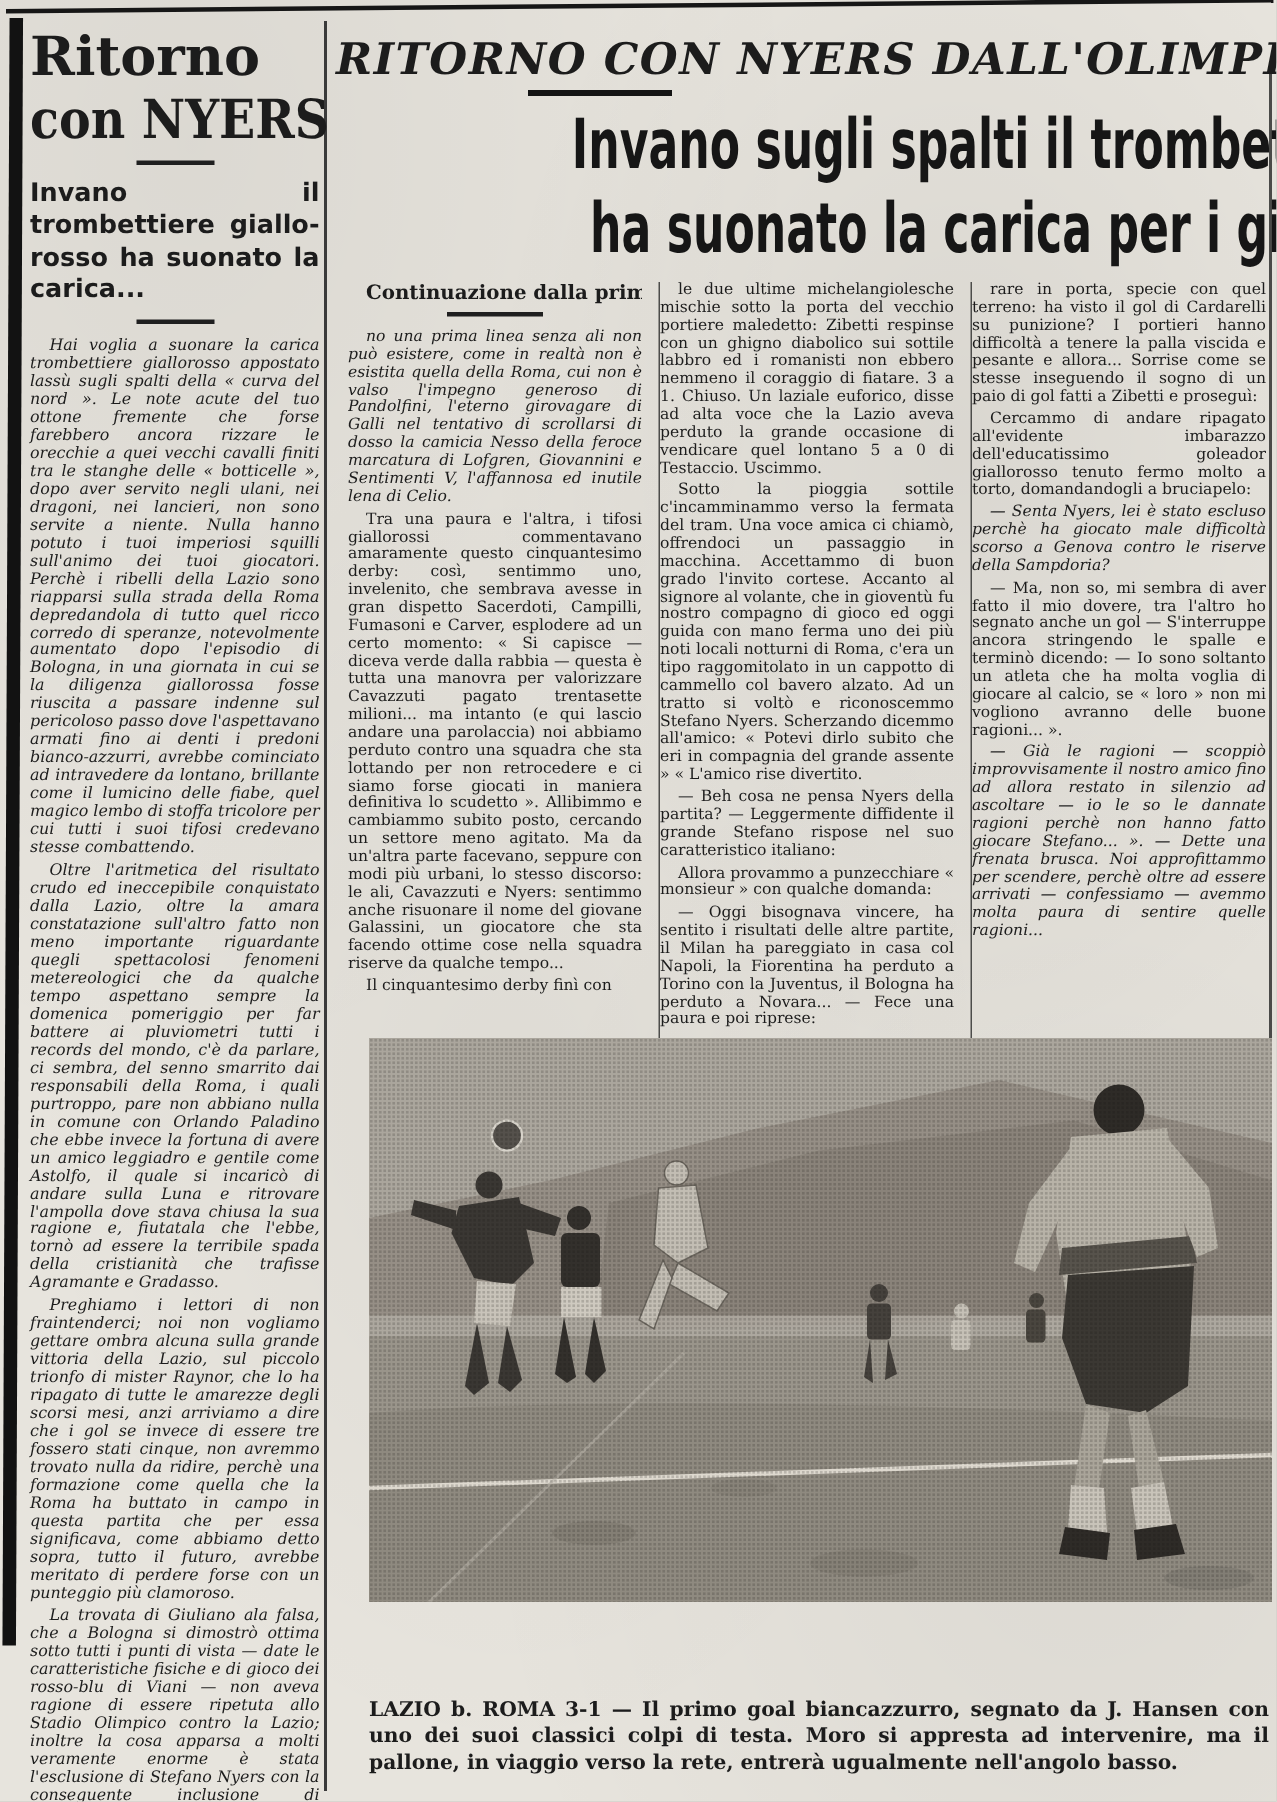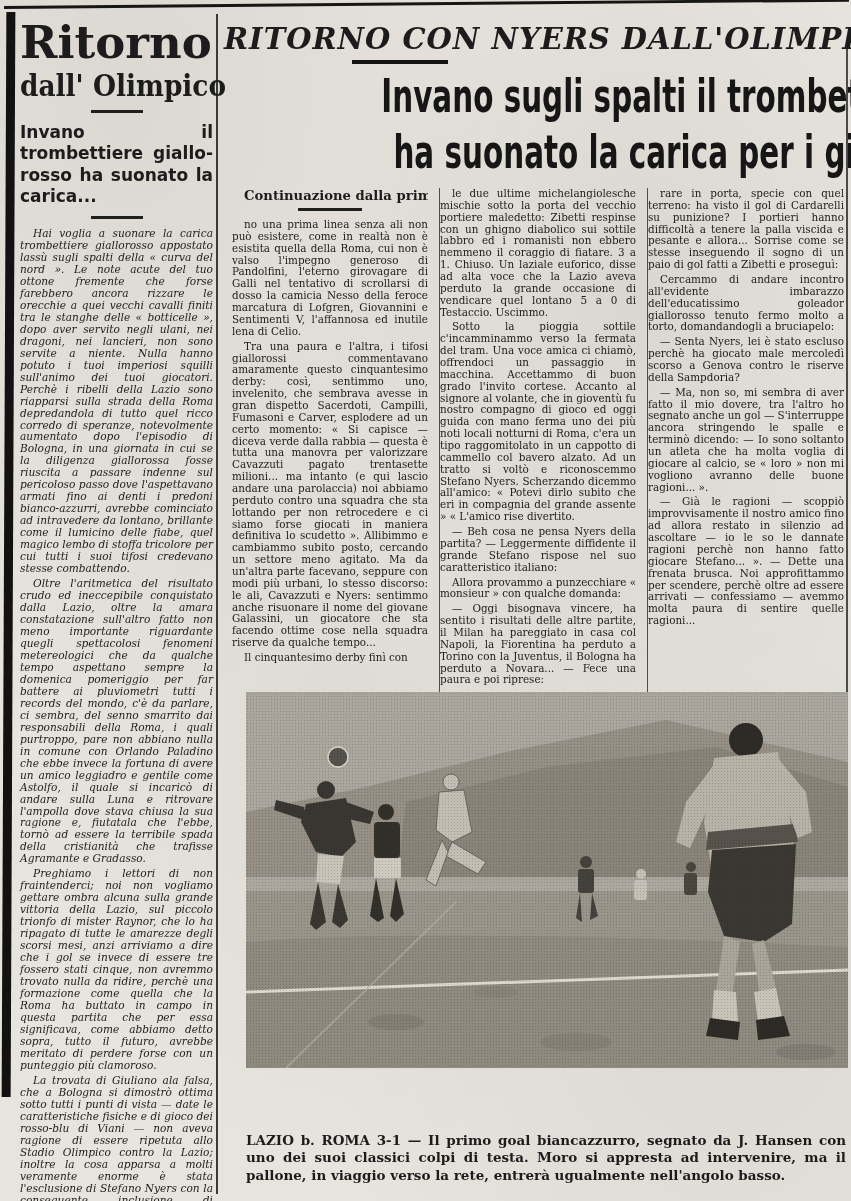--- a/index.html
+++ b/index.html
@@ -15,41 +15,41 @@
   }
   
   .top-edge-line{position:absolute;left:4px;top:6px;width:845px;height:3px;background:#161616;transform:rotate(-0.5deg);transform-origin:left center;}
   .left-ink-bar{position:absolute;left:4px;top:12px;width:9px;height:1085px;background:#121212;transform:rotate(0.25deg);}
   .col-divider{position:absolute;left:216px;top:14px;width:2px;height:1180px;background:#3a3a3a;}
   .right-edge-line{position:absolute;left:846px;top:45px;width:2px;height:650px;background:#4a4a48;}
 
   
   .left-article{position:absolute;left:20px;top:20px;width:193px;}
   .la-headline{font-weight:bold;line-height:1.0;white-space:nowrap;}
-  .la-h1{font-size:45px;letter-spacing:0px;}
+  .la-h1{font-size:36px;letter-spacing:0px;}
   .la-h2{font-size:36px;margin-top:6px;}
   .la-h3{font-size:30px;margin-top:6px;}
   .la-h2 span,.la-h3 span{display:inline-block;transform:scaleX(0.88);transform-origin:left center;}
   .rule-sm{width:52px;height:3px;background:#1f1f1f;margin:9px auto;}
   .la-subhead{font-family:"DejaVu Sans",sans-serif;font-weight:bold;font-size:17px;line-height:1.25;text-align:justify;}
   .la-body{font-size:10.6px;line-height:1.13;text-align:justify;font-style:italic;}
   .la-body p{margin:0 0 3px 0;text-indent:13px;}
 
   
   .main-article{position:absolute;left:224px;top:0;width:627px;height:1201px;}
   .kicker{margin-top:22px;text-align:center;font-weight:bold;font-style:italic;font-size:29px;letter-spacing:1px;white-space:nowrap;}
   .kicker-rule{width:96px;height:4px;background:#141414;margin:4px 0 0 128px;}
   .main-headline{margin-top:4px;text-align:center;font-family:"DejaVu Sans",sans-serif;font-weight:bold;font-size:46px;line-height:1.22;color:#161616;}
   .main-headline .hl{display:block;white-space:nowrap;}
   .main-headline .hl span{display:inline-block;transform:scaleX(0.64);}
   .columns{position:absolute;left:8px;top:188px;width:612px;height:506px;display:flex;overflow:hidden;}
   .col{flex:1 1 0;overflow:hidden;font-size:10.4px;line-height:1.14;text-align:justify;}
   .col + .col{border-left:1px solid #4c4c4a;margin-left:11px;padding-left:0;}
   .col p{margin:0 0 3px 0;text-indent:12px;}
-  .col p.it{}
+  .col p.it{font-style:italic;}
   .cont-label{font-weight:bold;font-size:13.2px;text-align:center;text-indent:0;white-space:nowrap;}
   .cont-rule{width:64px;height:3px;background:#1f1f1f;margin:5px auto 8px;}
 
   
   .photo{position:absolute;left:246px;top:692px;width:602px;height:376px;background:#9b968d;overflow:hidden;}
   .photo svg{display:block;}
   .halftone{position:absolute;inset:0;background-image:radial-gradient(rgba(20,18,15,0.18) 1px, transparent 1px);background-size:3px 3px;pointer-events:none;}
   .caption{position:absolute;left:246px;top:1118px;width:600px;font-weight:bold;font-size:13.5px;line-height:1.32;text-align:justify;}
   .caption .credit{float:right;font-weight:bold;margin-top:24px;}
 </style>
@@ -59,21 +59,21 @@
 <div id="page">
 
   <div class="top-edge-line"></div>
   <div class="left-ink-bar"></div>
   <div class="col-divider"></div>
   <div class="right-edge-line"></div>
 
   <div class="left-article">
     <div class="la-headline">
       <div class="la-h1">Ritorno</div>
-      <div class="la-h3"><span>dall' Olimpico</span></div>
+      <div class="la-h2"><span>con NYERS</span></div>
     </div>
     <div class="rule-sm"></div>
     <div class="la-subhead">Invano il trombettiere giallo­rosso ha suonato la carica...</div>
     <div class="rule-sm"></div>
     <div class="la-body">
       <p>Hai voglia a suonare la carica trombettiere giallorosso appostato lassù sugli spalti della « curva del nord ». Le note acute del tuo ottone fremente che forse farebbero ancora rizzare le orecchie a quei vecchi cavalli finiti tra le stanghe delle « botticelle », dopo aver servito negli ulani, nei dragoni, nei lancieri, non sono servite a niente. Nulla hanno potuto i tuoi imperiosi squilli sull'animo dei tuoi giocatori. Perchè i ribelli della Lazio sono riapparsi sulla strada della Roma depredandola di tutto quel ricco corredo di speranze, notevolmente aumentato dopo l'episodio di Bologna, in una giornata in cui se la diligenza giallorossa fosse riuscita a passare indenne sul pericoloso passo dove l'aspettavano armati fino ai denti i predoni bianco-azzurri, avrebbe cominciato ad intravedere da lontano, brillante come il lumicino delle fiabe, quel magico lembo di stoffa tricolore per cui tutti i suoi tifosi credevano stesse combattendo.</p>
       <p>Oltre l'aritmetica del risultato crudo ed ineccepibile conquistato dalla Lazio, oltre la amara constatazione sull'altro fatto non meno importante riguardante quegli spettacolosi fenomeni metereologici che da qualche tempo aspettano sempre la domenica pomeriggio per far battere ai pluviometri tutti i records del mondo, c'è da parlare, ci sembra, del senno smarrito dai responsabili della Roma, i quali purtroppo, pare non abbiano nulla in comune con Orlando Paladino che ebbe invece la fortuna di avere un amico leggiadro e gentile come Astolfo, il quale si incaricò di andare sulla Luna e ritrovare l'ampolla dove stava chiusa la sua ragione e, fiutatala che l'ebbe, tornò ad essere la terribile spada della cristianità che trafisse Agramante e Gradasso.</p>
       <p>Preghiamo i lettori di non fraintenderci; noi non vogliamo gettare ombra alcuna sulla grande vittoria della Lazio, sul piccolo trionfo di mister Raynor, che lo ha ripagato di tutte le amarezze degli scorsi mesi, anzi arriviamo a dire che i gol se invece di essere tre fossero stati cinque, non avremmo trovato nulla da ridire, perchè una formazione come quella che la Roma ha buttato in campo in questa partita che per essa significava, come abbiamo detto sopra, tutto il futuro, avrebbe meritato di perdere forse con un punteggio più clamoroso.</p>
       <p>La trovata di Giuliano ala falsa, che a Bologna si dimostrò ottima sotto tutti i punti di vista — date le caratteristiche fisiche e di gioco dei rosso-blu di Viani — non aveva ragione di essere ripetuta allo Stadio Olimpico contro la Lazio; inoltre la cosa apparsa a molti veramente enorme è stata l'esclusione di Stefano Nyers con la conseguente inclusione di Cavazzuti. Questo, praticamente, ha voluto significare la rinuncia a priori ad attaccare, visto che nel calcio moder-</p>
     </div>
@@ -99,22 +99,22 @@
       <div class="col">
         <p>le due ultime michelangiolesche mischie sotto la porta del vecchio portiere maledetto: Zibetti respinse con un ghigno diabolico sui sottile labbro ed i romanisti non ebbero nemmeno il coraggio di fiatare. 3 a 1. Chiuso. Un laziale euforico, disse ad alta voce che la Lazio aveva perduto la grande occasione di vendicare quel lontano 5 a 0 di Testaccio. Uscimmo.</p>
         <p>Sotto la pioggia sottile c'incamminammo verso la fermata del tram. Una voce amica ci chiamò, offrendoci un passaggio in macchina. Accettammo di buon grado l'invito cortese. Accanto al signore al volante, che in gioventù fu nostro compagno di gioco ed oggi guida con mano ferma uno dei più noti locali notturni di Roma, c'era un tipo raggomitolato in un cappotto di cammello col bavero alzato. Ad un tratto si voltò e riconoscemmo Stefano Nyers. Scherzando dicemmo all'amico: « Potevi dirlo subito che eri in compagnia del grande assente » « L'amico rise divertito.</p>
         <p>— Beh cosa ne pensa Nyers della partita? — Leggermente diffidente il grande Stefano rispose nel suo caratteristico italiano:</p>
         <p>Allora provammo a punzecchiare « monsieur » con qualche domanda:</p>
         <p>— Oggi bisognava vincere, ha sentito i risultati delle altre partite, il Milan ha pareggiato in casa col Napoli, la Fiorentina ha perduto a Torino con la Juventus, il Bologna ha perduto a Novara... — Fece una paura e poi riprese:</p>
 
       </div>
       <div class="col">
         <p>rare in porta, specie con quel terreno: ha visto il gol di Cardarelli su punizione? I portieri hanno difficoltà a tenere la palla viscida e pesante e allora... Sorrise come se stesse inseguendo il sogno di un paio di gol fatti a Zibetti e proseguì:</p>
-        <p>Cercammo di andare incontro all'evidente imbarazzo dell'educatissimo goleador giallorosso tenuto fermo molto a torto, domandandogli a bruciapelo:</p>
-        <p class="it">— Senta Nyers, lei è stato escluso perchè ha giocato male mercoledì scorso a Genova contro le riserve della Sampdoria?</p>
+        <p>Cercammo di andare ripagato all'evidente imbarazzo dell'educatissimo goleador giallorosso tenuto fermo molto a torto, domandandogli a bruciapelo:</p>
+        <p class="it">— Senta Nyers, lei è stato escluso perchè ha giocato male difficoltà scorso a Genova contro le riserve della Sampdoria?</p>
         <p>— Ma, non so, mi sembra di aver fatto il mio dovere, tra l'altro ho segnato anche un gol — S'interruppe ancora stringendo le spalle e terminò dicendo: — Io sono soltanto un atleta che ha molta voglia di giocare al calcio, se « loro » non mi vogliono avranno delle buone ragioni... ».</p>
         <p class="it">— Già le ragioni — scoppiò improvvisamente il nostro amico fino ad allora restato in silenzio ad ascoltare — io le so le dannate ragioni perchè non hanno fatto giocare Stefano... ». — Dette una frenata brusca. Noi approfittammo per scendere, perchè oltre ad essere arrivati — confessiamo — avemmo molta paura di sentire quelle ragioni...</p>
 
       </div>
     </div>
   </div>
 
   <div class="photo">
     <svg width="602" height="376" viewBox="0 0 602 376" xmlns="http://www.w3.org/2000/svg">
 

